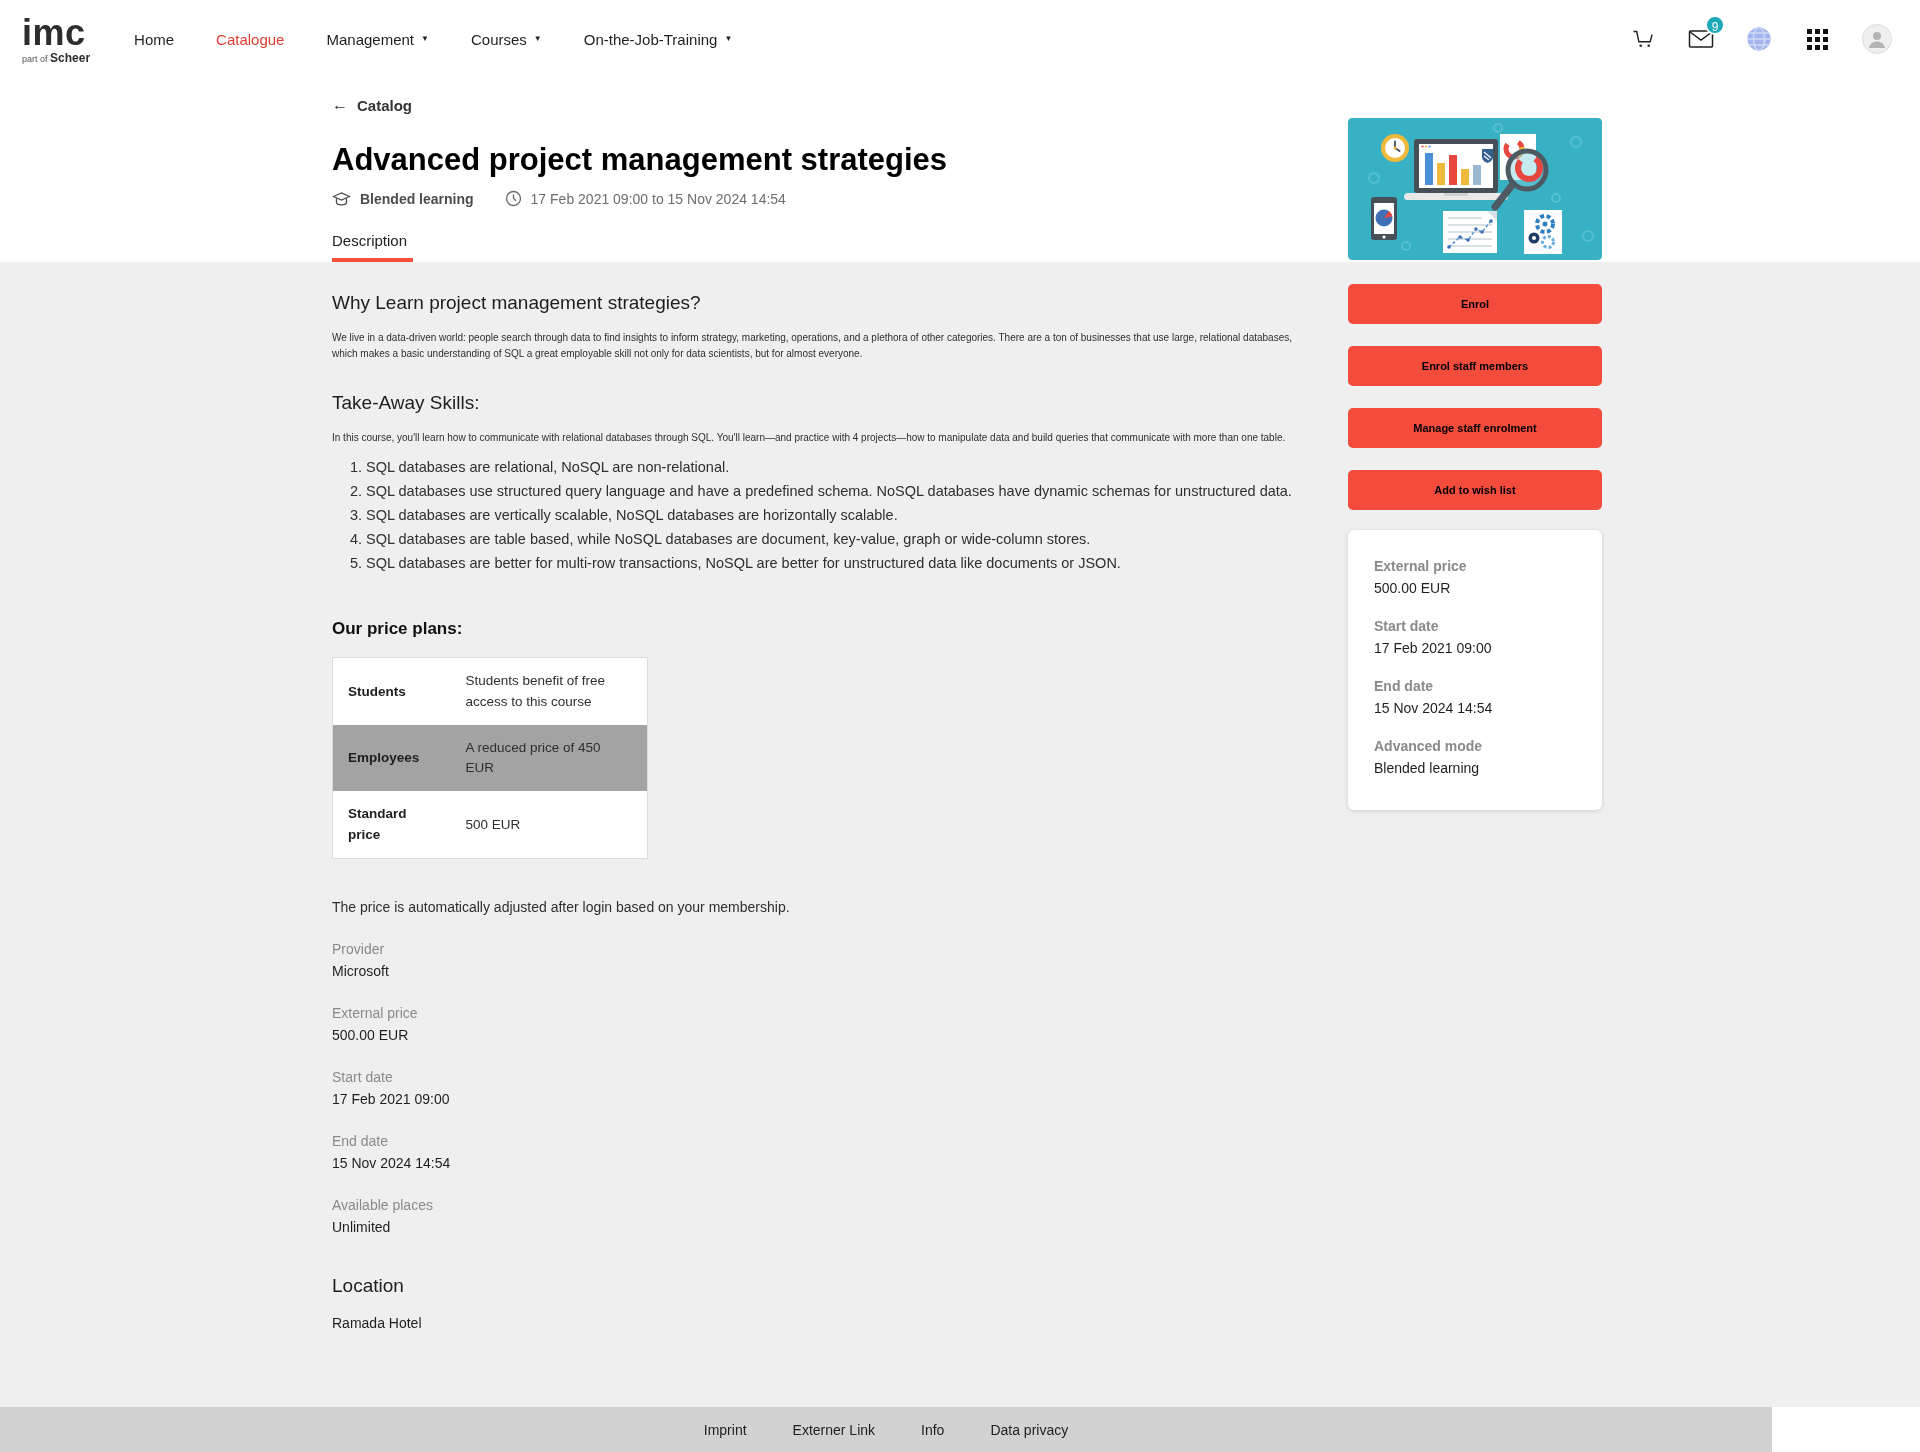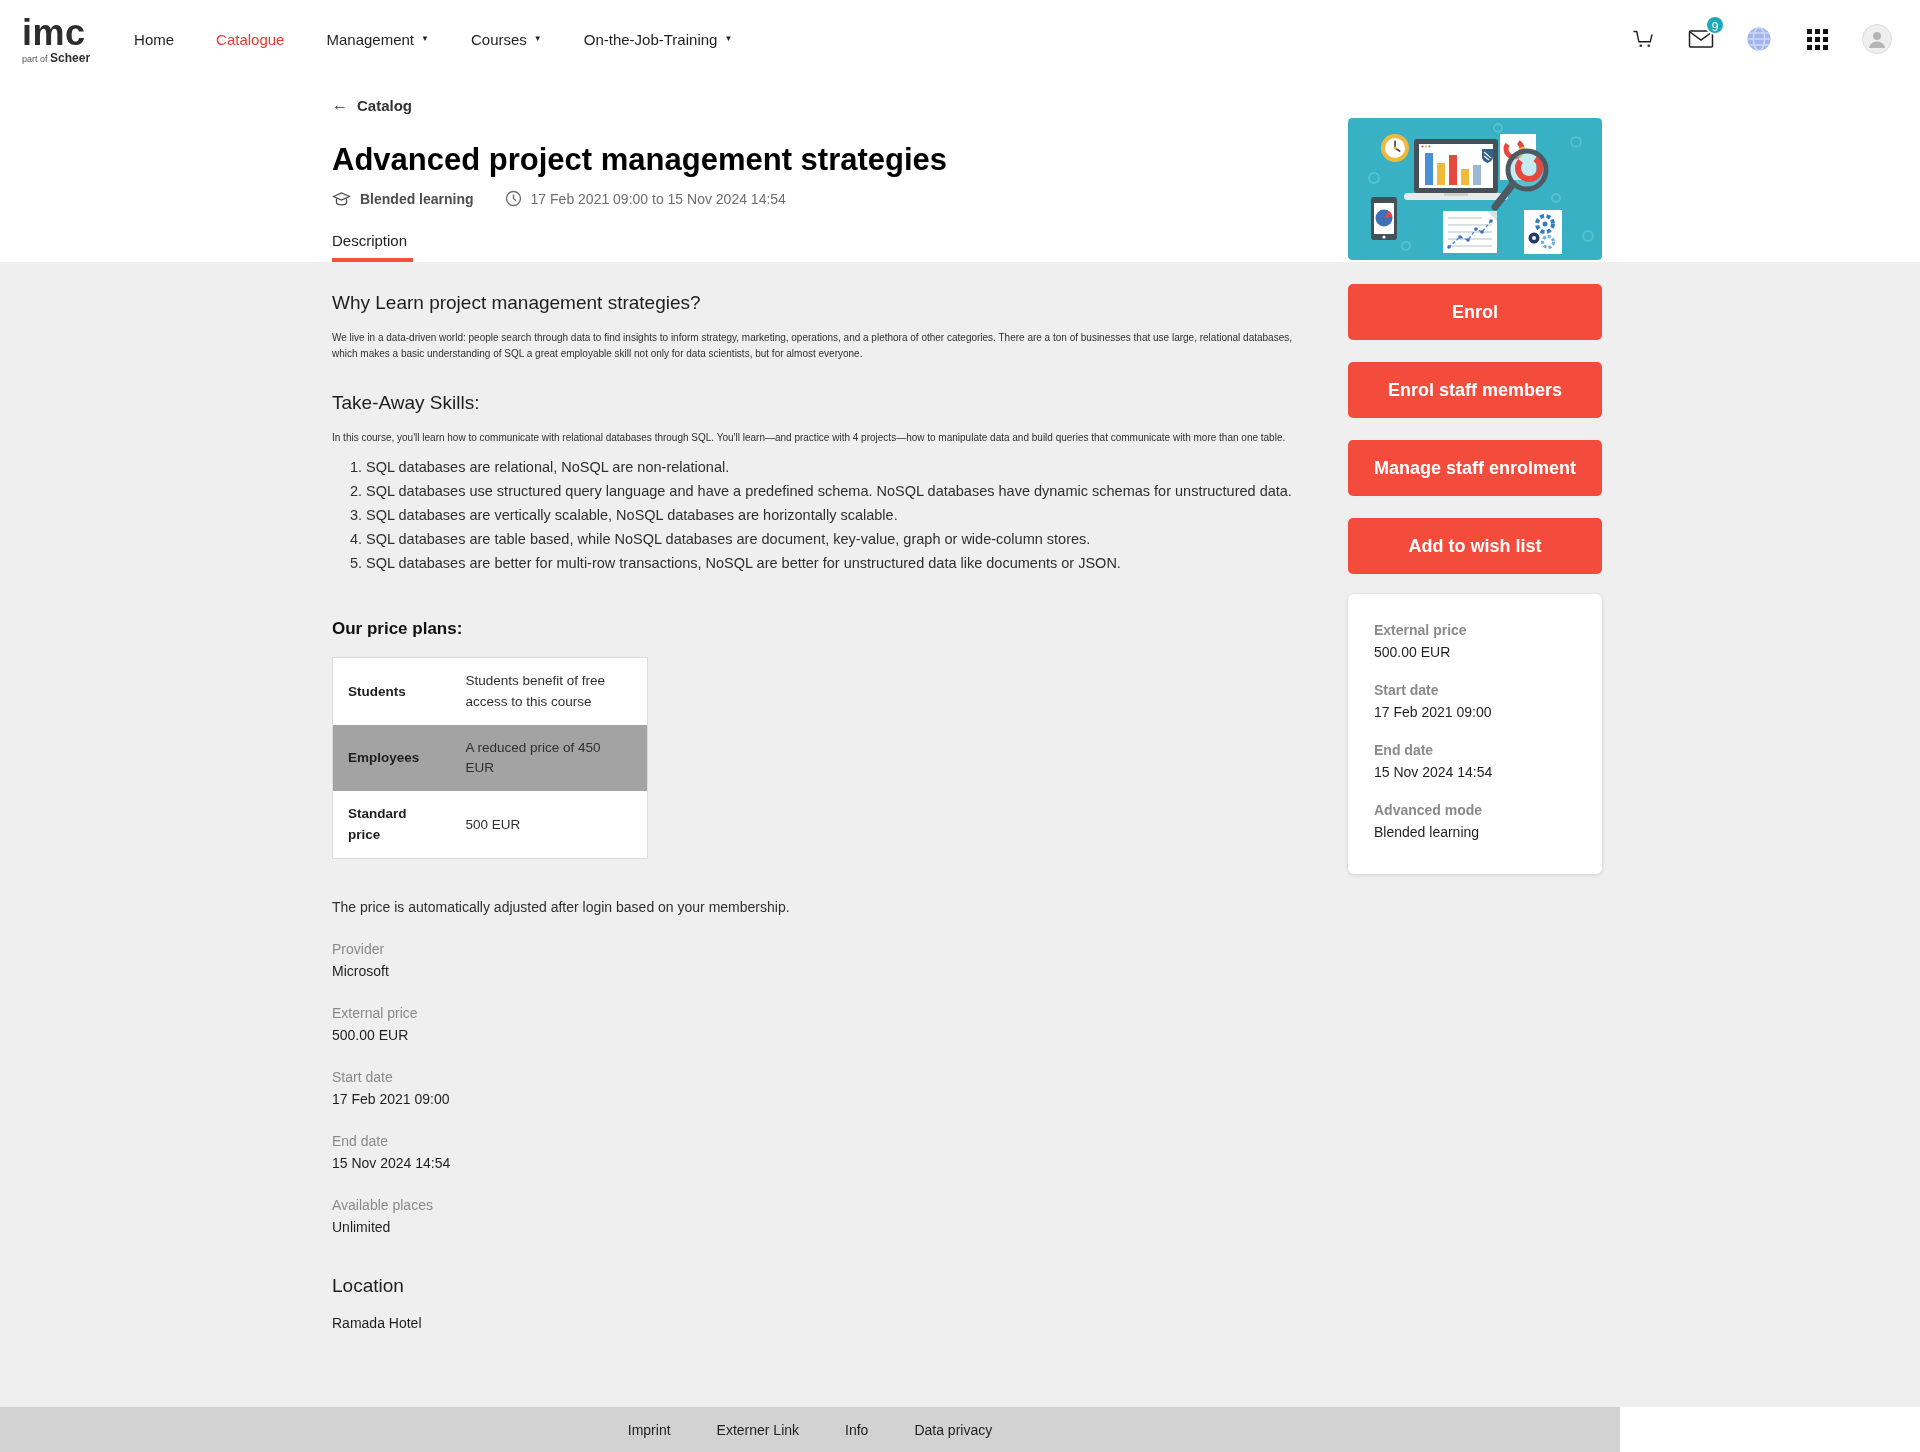--- a/index.html
+++ b/index.html
@@ -52,29 +52,29 @@
   table.price tr.alt{ background:#a3a3a3; }
   .note{ margin-top:40px; font-size:14px; color:#2f2f2f; }
   .detail{ margin-top:26px; }
   .d-label{ font-size:14px; font-weight:normal; color:#8a8a8a; }
   .d-value{ font-size:14px; color:#1f1f1f; margin-top:6px; }
   .loc-heading{ font-size:19px; font-weight:400; color:#1e1e1e; margin-top:40px; }
   .loc-value{ font-size:14px; color:#1f1f1f; margin-top:18px; }
   
   .sidebar{ position:absolute; top:118px; left:1348px; width:254px; }
   .course-img{ width:254px; height:142px; border-radius:4px; overflow:hidden; display:block; }
-  .sb-btn{ display:block; width:254px; height:56px; margin-top:22px; background:#f44c3c; color:#ffffff;
-           font-family:"Liberation Sans", sans-serif; font-size:18px; font-weight:bold; border:none; border-radius:5px; cursor:pointer; }
+  .sb-btn{ display:block; width:254px; height:40px; margin-top:22px; background:#f44c3c; color:#000000;
+           font-family:"Liberation Sans", sans-serif; font-size:11px; font-weight:bold; border:none; border-radius:5px; cursor:pointer; }
   .sb-btn:first-of-type{ margin-top:24px; }
   .info-card{ margin-top:20px; background:#fff; border-radius:6px; box-shadow:0 1px 4px rgba(0,0,0,.14); padding:28px 26px 34px; }
   .info-field + .info-field{ margin-top:22px; }
   .i-label{ font-size:14px; font-weight:bold; color:#8a8a8a; }
   .i-value{ font-size:14px; color:#1f1f1f; margin-top:6px; }
   
-  .footer{ position:absolute; bottom:0; left:0; width:1620px; height:45px; background:#d2d2d2;
+  .footer{ position:absolute; bottom:0; left:0; width:1772px; height:45px; background:#d2d2d2;
            display:flex; align-items:center; justify-content:center; gap:46px; }
   .footer a{ font-size:14px; color:#1f1f1f; text-decoration:none; cursor:pointer; }
 </style>
 </head>
 <body>
 
 <header class="topnav">
   <div class="logo">
     <span class="logo-main">imc</span>
     <span class="logo-sub">

